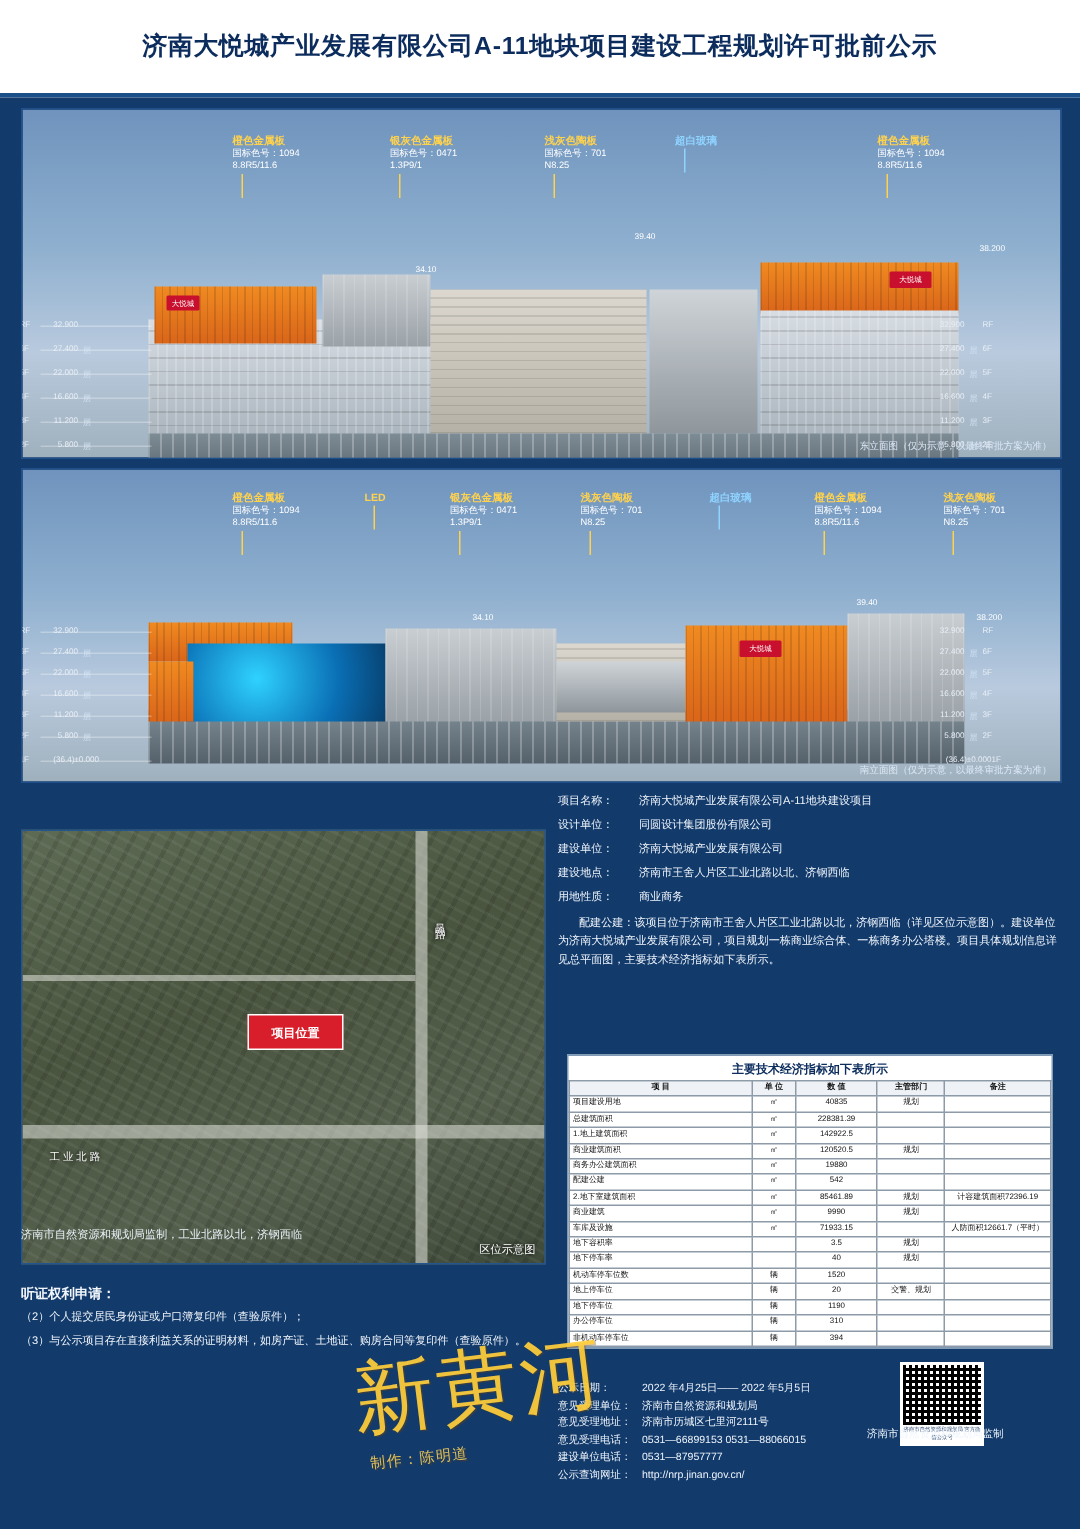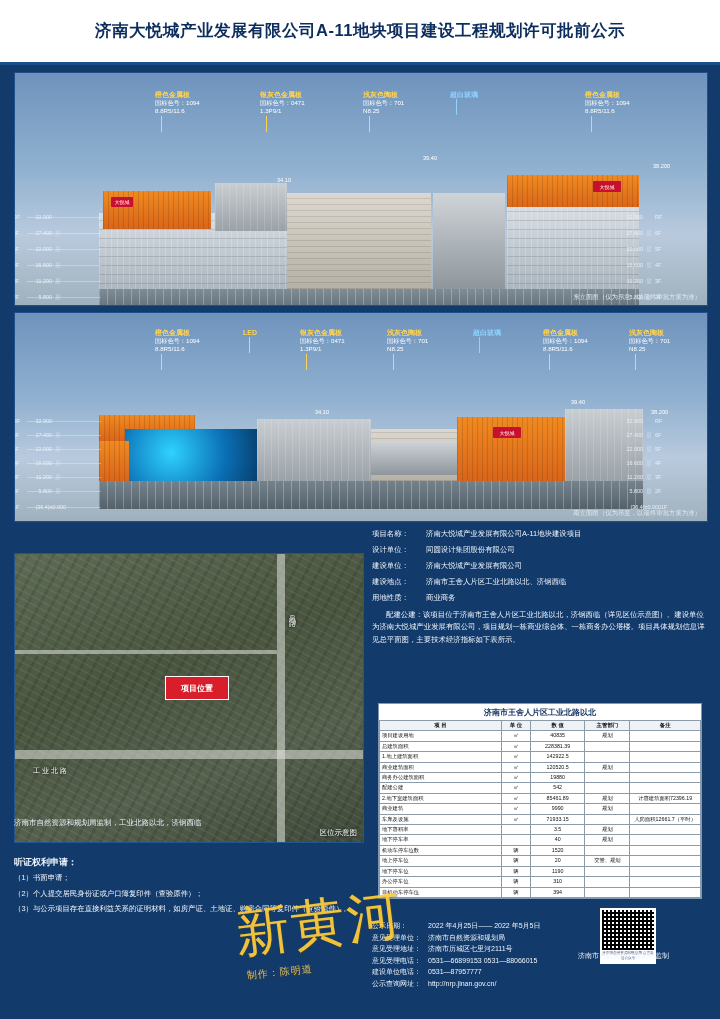--- a/index.html
+++ b/index.html
@@ -486,21 +486,21 @@
     <div class="line">
       <span class="k">用地性质：</span>
       <span class="v">商业商务</span>
     </div>
     <div class="para">
       <span>配建公建：</span><span>该项目位于济南市王舍人片区工业北路以北，济钢西临（详见区位示意图）。建设单位为济南大悦城产业发展有限公司，项目规划一栋商业综合体、一栋商务办公塔楼。项目具体规划信息详见总平面图，主要技术经济指标如下表所示。</span>
     </div>
   </div>
 
   <div class="tbl-wrap">
-    <div class="tbl-title">济南市王舍人片区工业北路以北</div>
+    <div class="tbl-title">主要技术经济指标如下表所示</div>
     <table>
       <thead>
         <tr>
           <th style="width:38%">项 目</th>
           <th style="width:9%">单 位</th>
           <th style="width:17%">数 值</th>
           <th style="width:14%">主管部门</th>
           <th style="width:22%">备注</th>
         </tr>
       </thead>
@@ -616,21 +616,20 @@
             <td class="c">394</td>
             <td class="c"></td>
             <td class="c"></td>
           </tr>
         </tbody>
     </table>
   </div>
 
   <div class="hear">
     <h4>听证权利申请：</h4>
-    <p>（1）书面申请；</p>
     <p>（2）个人提交居民身份证或户口簿复印件（查验原件）；</p>
     <p>（3）与公示项目存在直接利益关系的证明材料，如房产证、土地证、购房合同等复印件（查验原件）。</p>
   </div>
 
   <div class="footer">
     <div class="frow">
       <span class="fk">公示日期：</span>
       <span class="fv">2022 年4月25日—— 2022 年5月5日</span>
     </div>
     <div class="frow">

